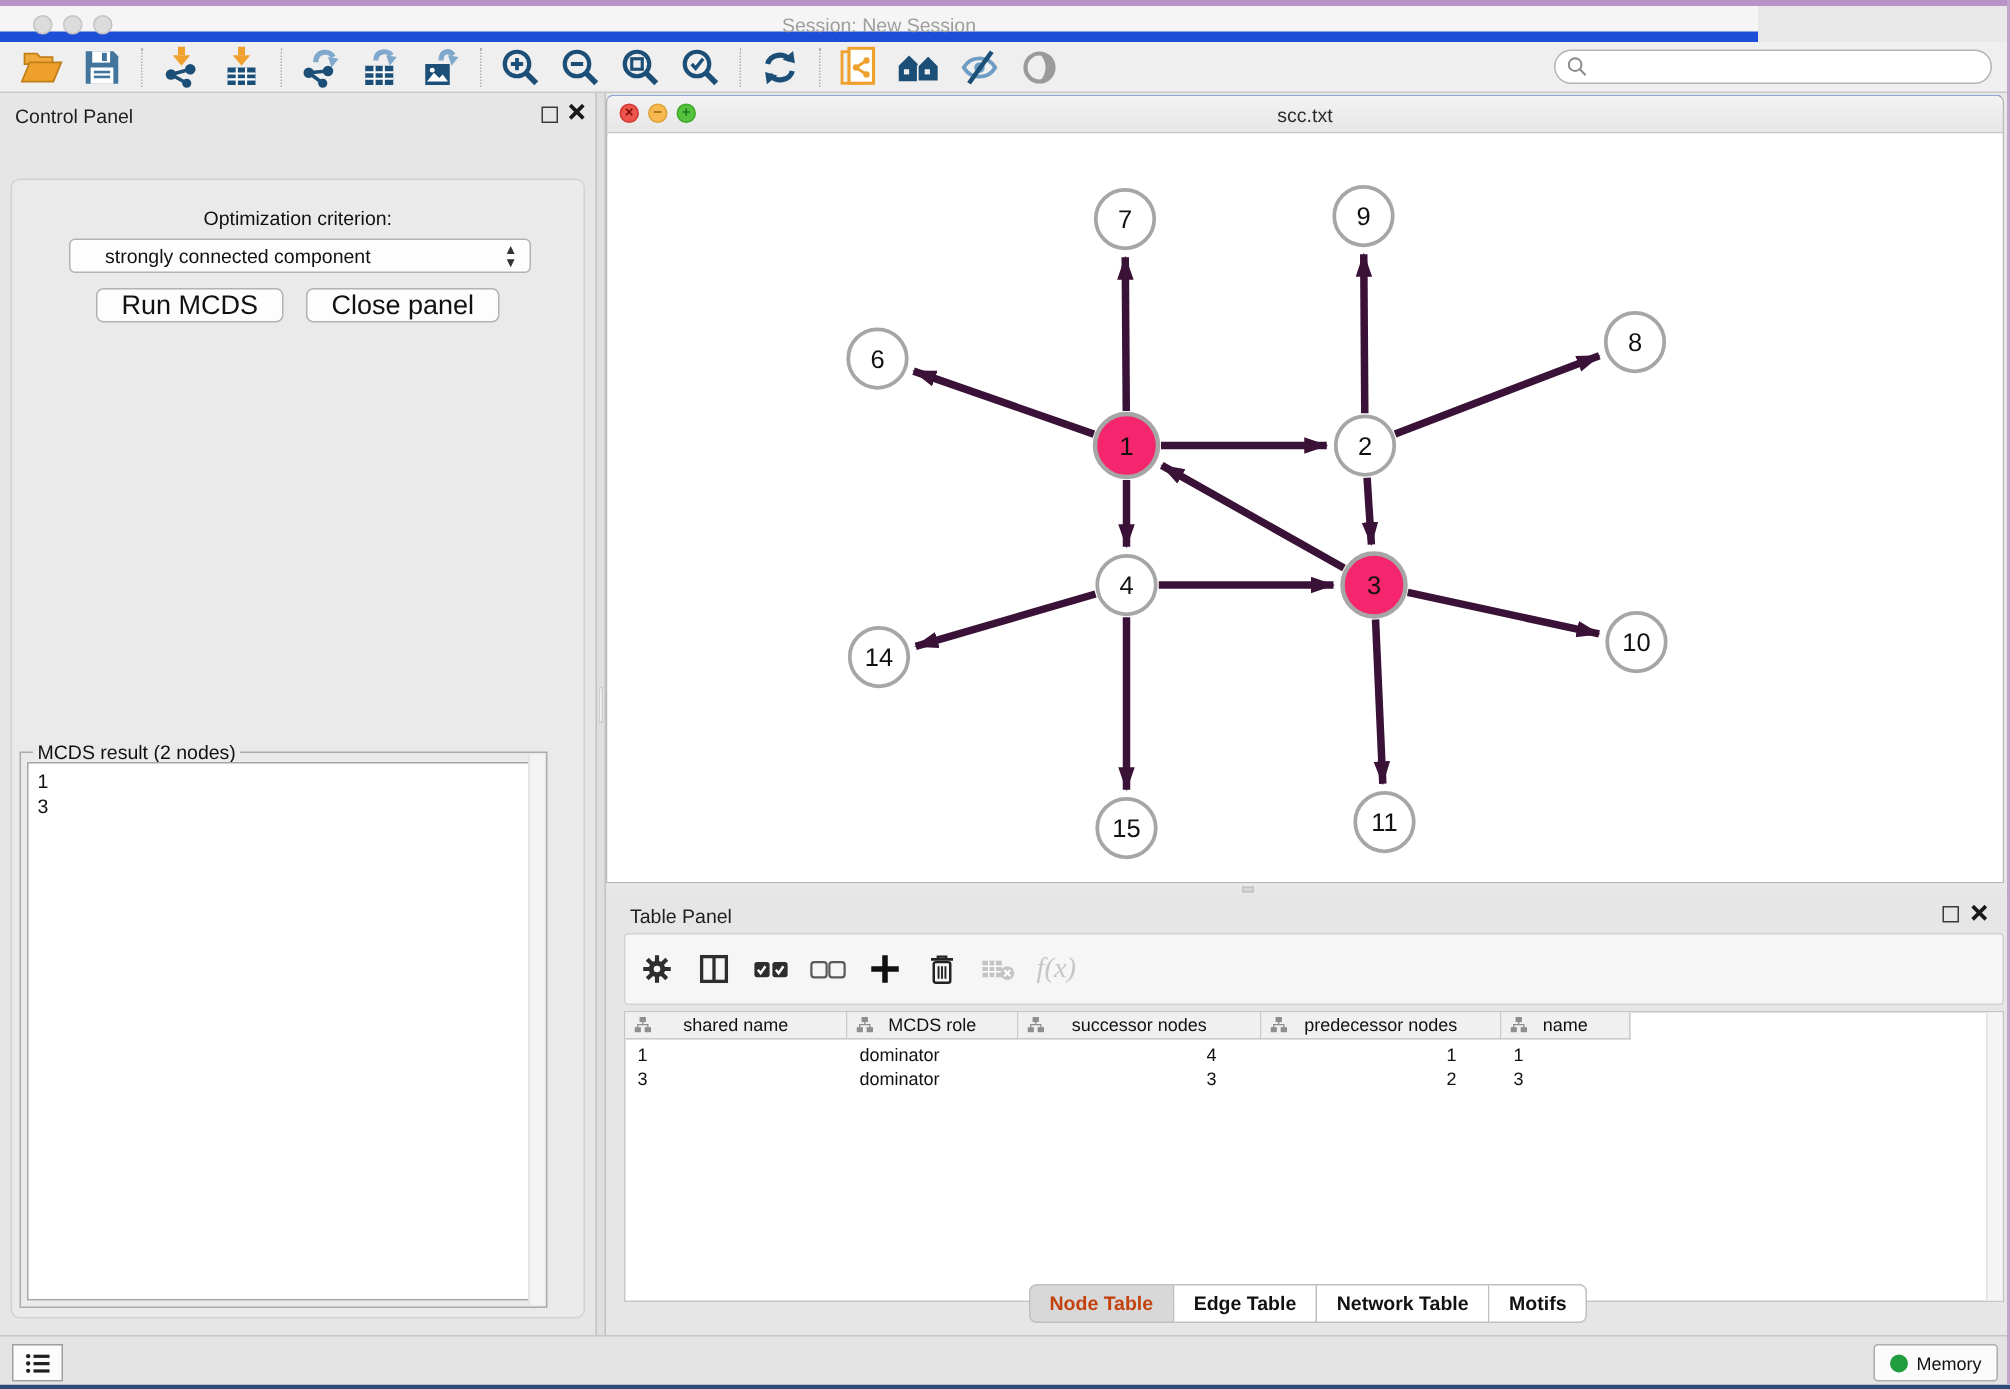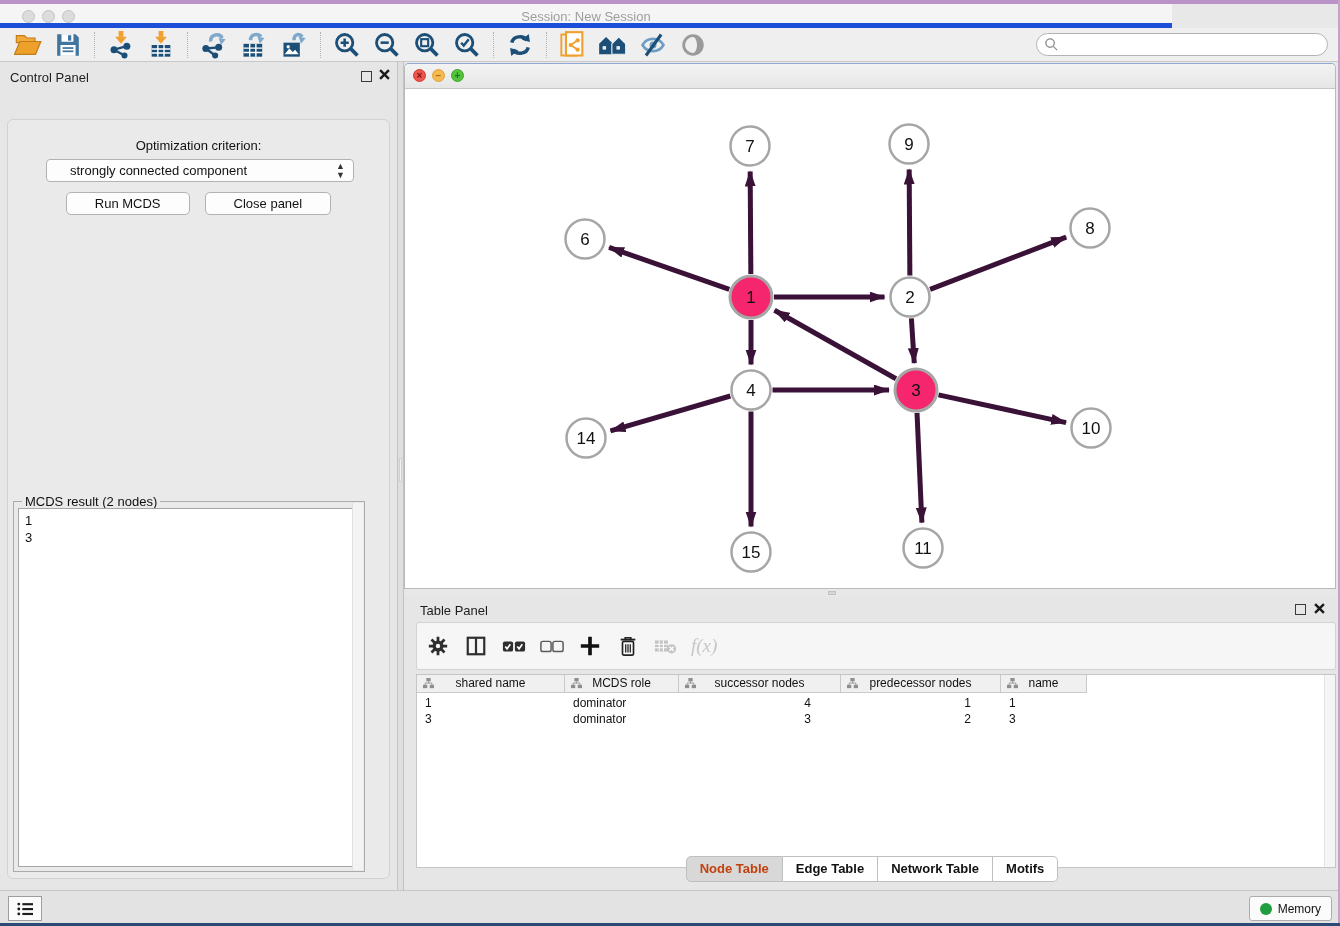--- a/index.html
+++ b/index.html
@@ -4,21 +4,21 @@
 <style>
   * { box-sizing: border-box; margin: 0; padding: 0; }
   html,body { width:1340px; height:926px; }
   body { font-family: "Liberation Sans", sans-serif; background:#E8E8E8; }
   #app { position:relative; width:1340px; height:926px; overflow:hidden; background:#E8E8E8; }
 
   
   #top-strip { position:absolute; left:0; top:0; width:1340px; height:4px; background:#B993C6; }
   #right-strip { position:absolute; right:0; top:0; width:2px; height:923px; background:#C3A3CC; z-index:60; }
   #bottom-strip { position:absolute; left:0; top:923px; width:1340px; height:3px; background:#2B4A78; }
-  #titlebar { position:absolute; left:0; top:4px; width:1172px; height:24px; background:#F5F5F5; border-bottom:5px solid #1d4ed8; }
+  #titlebar { position:absolute; left:0; top:4px; width:1172px; height:24px; background:#F5F5F5; border-bottom:7px solid #1d4ed8; }
   .tl-dot { position:absolute; top:6px; width:13px; height:13px; border-radius:50%; background:#DCDCDC; border:1px solid #C3C3C3; }
   #app-title { position:absolute; top:5px; left:0; width:100%; text-align:center; font-size:13px; color:#9E9E9E; }
 
   
   #toolbar { position:absolute; left:0; top:28px; width:1340px; height:34px; background:#EFEFEF; border-bottom:1px solid #C9C9C9; display:flex; align-items:center; padding-left:8px; }
   .ticon { width:30px; height:28px; margin:0 5px; display:flex; align-items:center; justify-content:center; cursor:default; }
   .tsep { width:1px; height:26px; margin:0 6px; border-left:1px dotted #B2B2B2; }
   #search-wrap { position:absolute; right:12px; top:5px; width:292px; height:23px; background:#fff; border:1px solid #B3B3B3; border-radius:12px; display:flex; align-items:center; padding-left:7px; }
 
   
@@ -30,21 +30,21 @@
   #cp-tabs { position:absolute; top:34px; left:0; width:100%; display:flex; justify-content:center; }
   .cp-tab { font-size:13px; padding:3px 14px 4px; background:#fff; border:1px solid #BFBFBF; border-left:none; color:#111; }
   .cp-tab:first-child { border-left:1px solid #BFBFBF; border-top-left-radius:5px; border-bottom-left-radius:5px; }
   .cp-tab:last-child { border-top-right-radius:5px; border-bottom-right-radius:5px; }
   .cp-tab.active { background:#D8D8D8; color:#A9A9A9; }
   #cp-content { position:absolute; left:7px; top:57px; width:383px; height:760px; background:#EAEAEA; border:1px solid #D2D2D2; border-radius:6px; }
   #opt-label { position:absolute; top:18px; width:100%; text-align:center; font-size:13px; color:#111; }
   #criterion-select { position:absolute; left:38px; top:39px; width:308px; height:23px; background:#FDFDFD; border:1px solid #B2B2B2; border-radius:4px; font-size:13px; color:#111; display:flex; align-items:center; padding-left:23px; }
   #criterion-arrows { position:absolute; right:8px; top:2px; font-size:9px; line-height:9px; color:#333; text-align:center; }
   #cp-buttons { position:absolute; top:72px; width:100%; display:flex; justify-content:center; gap:15px; }
-  .aq-btn { height:23px; background:#FDFDFD; border:1px solid #B2B2B2; border-radius:5px; font-size:13px; color:#111; padding:0 28px; display:flex; align-items:center; font-family:"Liberation Sans",sans-serif; }
+  .aq-btn { height:23px; background:#FDFDFD; border:1px solid #B2B2B2; border-radius:5px; font-size:18px; color:#111; padding:0 16px; display:flex; align-items:center; font-family:"Liberation Sans",sans-serif; }
   #result-box { position:absolute; left:5px; top:381px; width:352px; height:371px; border:1px solid #ABABAB; background:#EAEAEA; }
   #result-legend { position:absolute; left:8px; top:-8px; background:#EAEAEA; padding:0 3px; font-size:13px; color:#111; }
   #result-text { position:absolute; left:4px; top:6px; right:4px; bottom:4px; background:#fff; border:1px solid #A6A6A6; font-size:13px; color:#111; padding:3px 0 0 6px; line-height:17px; white-space:pre; }
   #result-scroll { position:absolute; right:1px; top:1px; bottom:1px; width:11px; background:#F3F3F3; border-left:1px solid #E0E0E0; }
 
   
   #v-splitter { position:absolute; left:397px; top:62px; width:7px; height:828px; background:#DFDFDF; border-left:1px solid #C2C2C2; border-right:1px solid #C2C2C2; }
   #v-grip { position:absolute; left:1px; top:396px; width:3px; height:24px; background:#F2F2F2; border:1px solid #CFCFCF; }
   #h-splitter { position:absolute; left:404px; top:589px; width:936px; height:7px; background:#E8E8E8; }
   #h-grip { position:absolute; left:424px; top:2px; width:8px; height:4px; background:#D6D6D6; border:1px solid #C2C2C2; }
@@ -268,20 +268,21 @@
 
   <div id="v-splitter">
       <div id="v-grip"></div>
     </div>
 
   <div id="net-window">
     <div id="net-titlebar">
       <div class="nt-dot" style="left:8px; background:#ED544B; color:#7E130E; border:1px solid #D13A32;">×</div>
       <div class="nt-dot" style="left:27px; background:#F6B84F; color:#9A6E14; border:1px solid #DFA23A;">−</div>
       <div class="nt-dot" style="left:46px; background:#54C23C; color:#1E7A1E; border:1px solid #3FA82B;">+</div>
+      <div id="net-title">scc.txt</div>
     </div>
     <div id="graph-canvas">
       <svg id="graph-svg" width="930" height="498" viewBox="0 0 930 498">
           <defs>
             <marker id="arrow" markerUnits="userSpaceOnUse" markerWidth="18" markerHeight="12" refX="15" refY="5.5" orient="auto">
               <path d="M0,0 L16,5.5 L0,11 Z" fill="#3A1137"></path>
             </marker>
           </defs>
           <line x1="345.84768545925334" y1="184.0005043472541" x2="345.1688704690887" y2="81.49944083239218" stroke="#3A1137" stroke-width="5" marker-end="url(#arrow)"></line>
           <line x1="324.28718253123094" y1="199.4135938964542" x2="204.07290632407003" y2="157.4110154626269" stroke="#3A1137" stroke-width="5" marker-end="url(#arrow)"></line>

